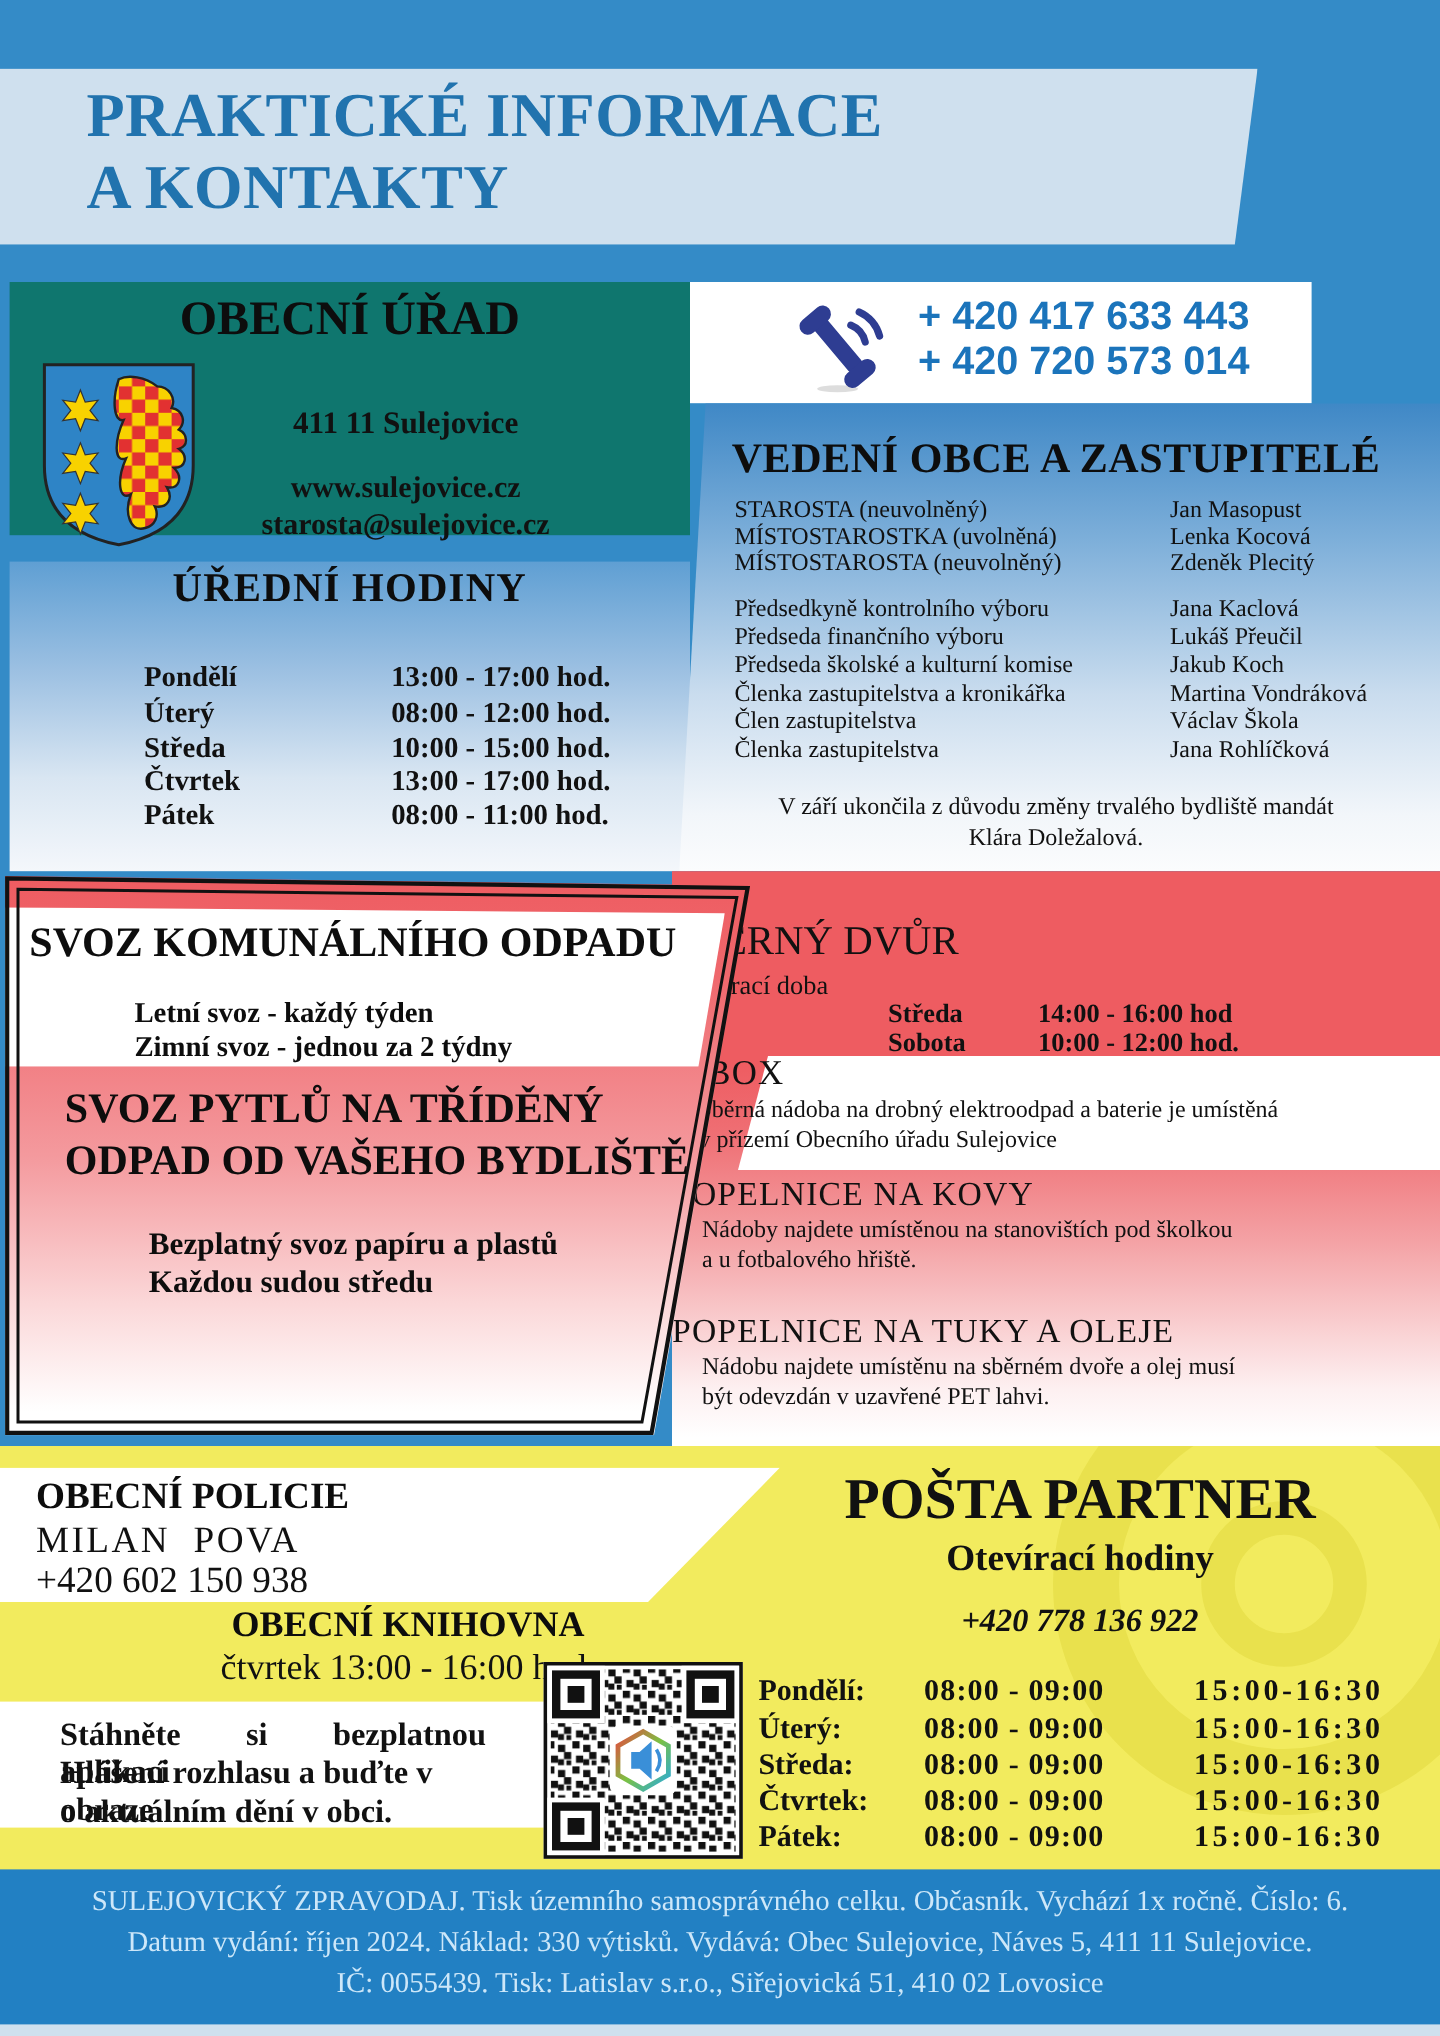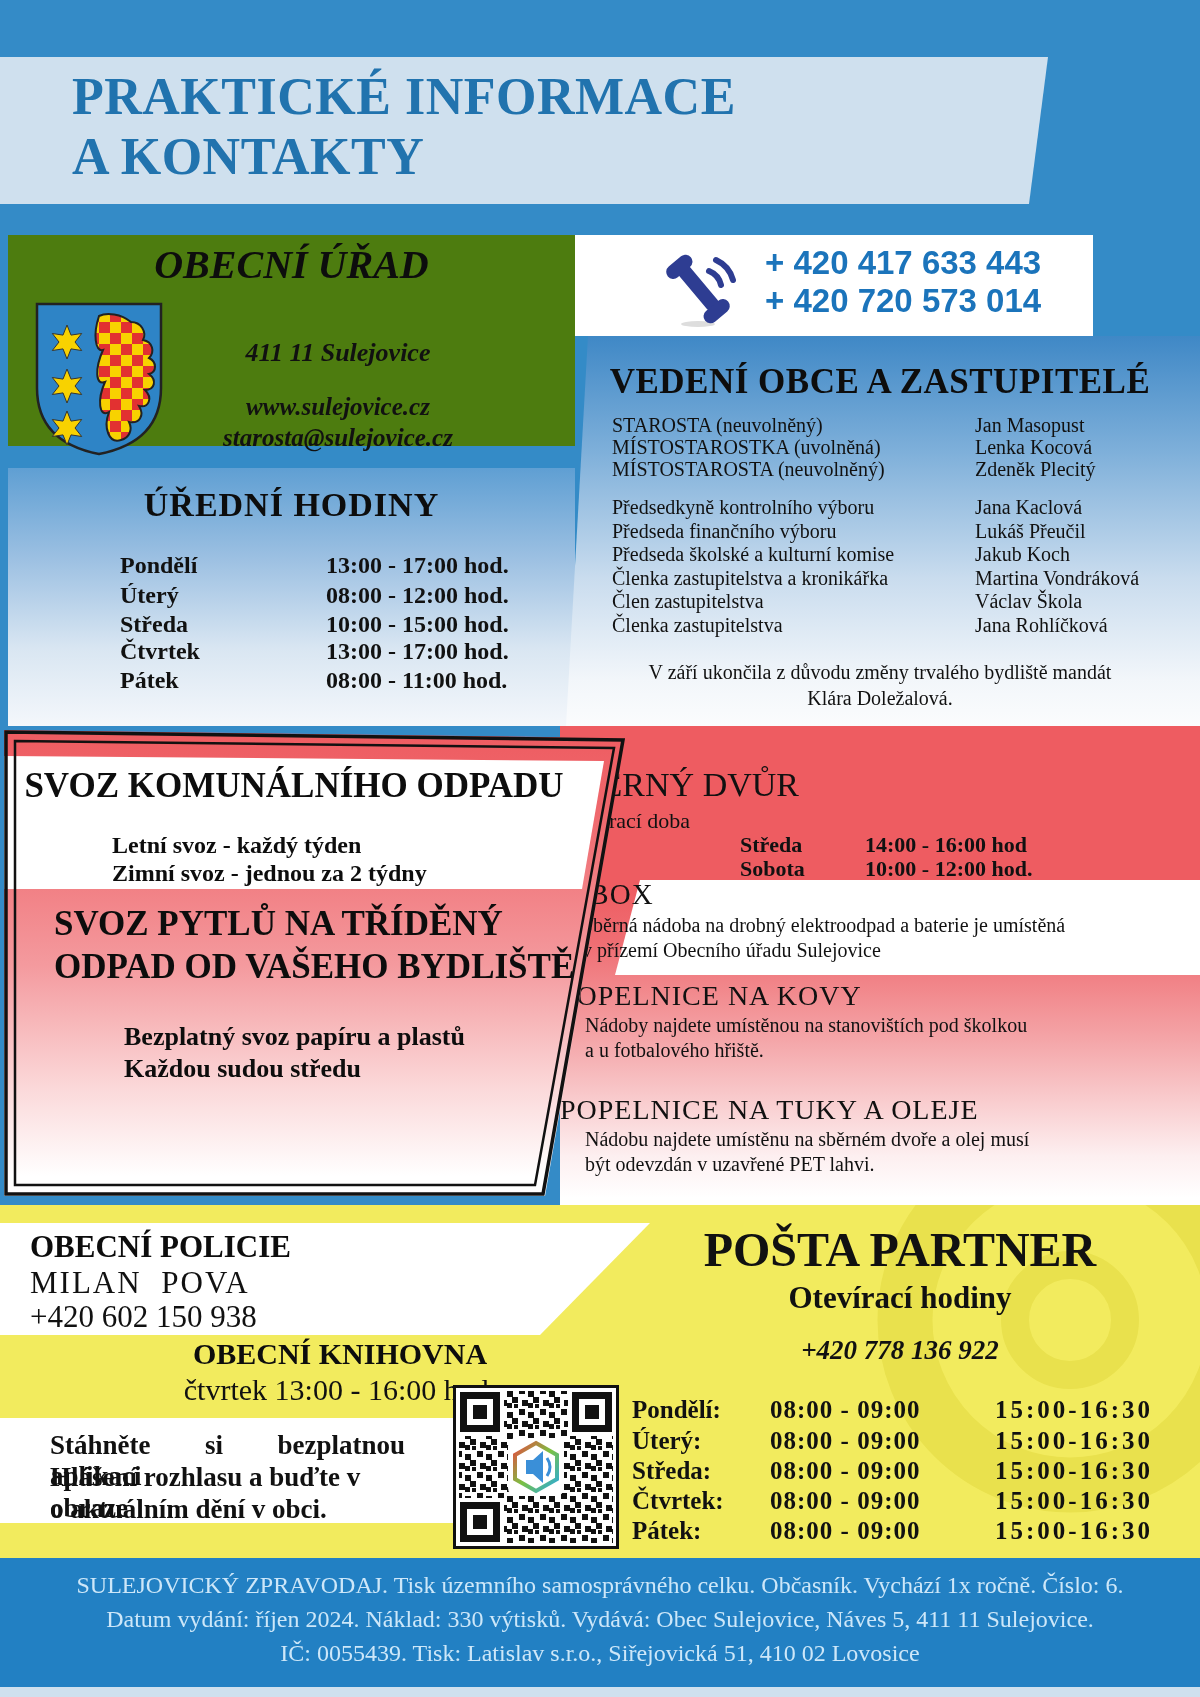--- a/index.html
+++ b/index.html
@@ -5,32 +5,32 @@
   html,body{margin:0;padding:0;background:#666;}
   .page{position:relative;width:1200px;height:1697px;background:#348bc7;overflow:hidden;
         font-family:"Liberation Serif",serif;color:#111;}
   .abs{position:absolute;}
   
   .banner{position:absolute;left:0;top:57px;width:1052px;height:147px;background:#cfe0ee;
           clip-path:polygon(0 0,1048px 0,1029px 100%,0 100%);}
   .banner h1{margin:0;position:absolute;left:72px;top:10px;font-size:52px;line-height:60px;
              font-weight:bold;color:#2173ae;letter-spacing:.5px;}
   
-  .box-office{position:absolute;left:8px;top:235px;width:567px;height:211px;background:#4d7c0f;font-style:italic;}
+  .box-office{position:absolute;left:8px;top:235px;width:567px;height:211px;background:#0f766e;}
   .panel-hours{position:absolute;left:8px;top:468px;width:567px;height:258px;
                background:linear-gradient(180deg,#5f9fd3 0%,#9cc0e2 35%,#d9e6f2 70%,#f4f7fb 100%);}
   .box-phone{position:absolute;left:575px;top:235px;width:518px;height:101px;background:#fff;}
   .panel-council{position:absolute;left:560px;top:336px;width:640px;height:390px;
                  clip-path:polygon(28px 0,100% 0,100% 100%,6px 100%);
                  background:linear-gradient(180deg,#3f88c6 0%,#7fb0da 30%,#c9dcee 62%,#f2f6fa 88%,#fbfcfd 100%);}
   .center{text-align:center;width:100%;left:0;}
   .h-black{font-weight:bold;color:#0d0d0d;}
   .office-title{position:absolute;top:6px;font-size:40px;}
   .addr{position:absolute;left:150px;width:360px;text-align:center;font-weight:bold;font-size:26px;}
-  .hours-title{position:absolute;top:18px;font-size:34px;letter-spacing:1px;}
+  .hours-title{position:absolute;top:4px;font-size:34px;letter-spacing:1px;}
   .hrow{position:absolute;left:0;width:100%;font-weight:bold;font-size:24px;}
   .hrow .day{position:absolute;left:112px;}
   .hrow .time{position:absolute;left:318px;}
   .phone-num{position:absolute;left:190px;font-family:"Liberation Sans",sans-serif;
              font-weight:bold;font-size:33px;color:#1b74bb;line-height:36px;}
   .council-title{position:absolute;top:26px;font-size:35px;letter-spacing:.5px;}
   .crow{position:absolute;width:100%;font-size:20px;}
   .crow .role{position:absolute;left:52px;}
   .crow .name{position:absolute;left:415px;}
   .note{position:absolute;width:100%;text-align:center;font-size:20px;}

